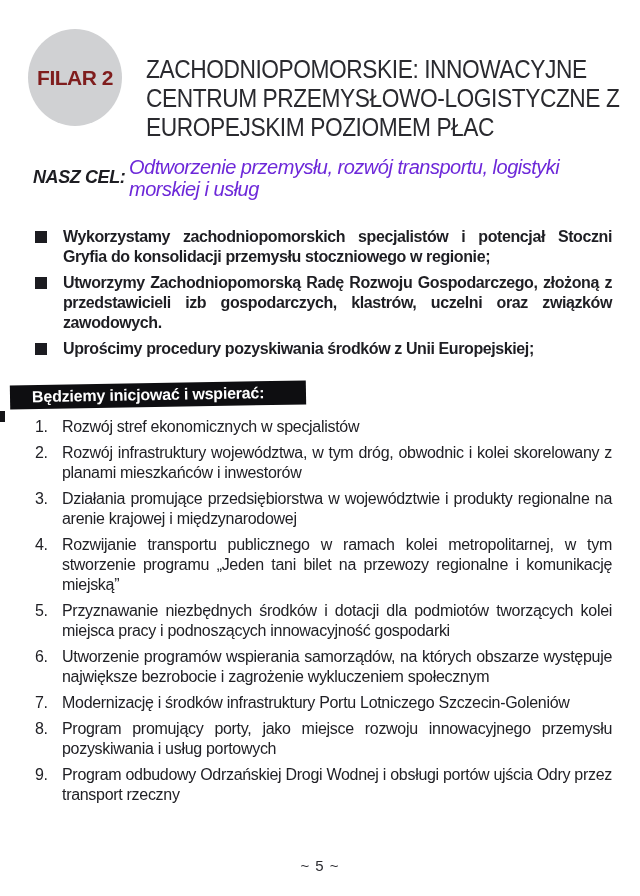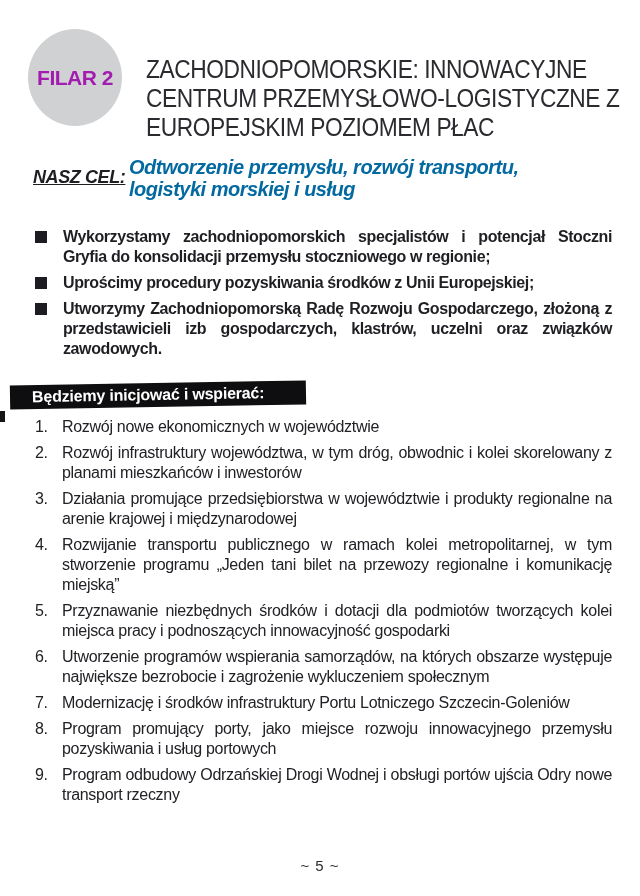--- a/index.html
+++ b/index.html
@@ -19,21 +19,21 @@
     left: 28px; top: 29px;
     width: 94px; height: 97px;
     border-radius: 50%;
     background: #d0d1d3;
     display: flex; align-items: center; justify-content: center;
   }
   .badge-label {
     font-size: 21px;
     font-weight: 700;
     letter-spacing: -0.5px;
-    color: #a21caf;
+    color: #7f1d1d;
     white-space: nowrap;
   }
 
   
   .page-title {
     position: absolute;
     left: 146px; top: 55px;
     width: 556px;
     transform: scaleX(0.875);
     transform-origin: 0 0;
@@ -46,32 +46,31 @@
 
   
   .goal-label {
     position: absolute;
     left: 33px; top: 167px;
     font-size: 18px;
     font-weight: 700;
     font-style: italic;
     letter-spacing: -0.4px;
     color: #1d1d22;
-    text-decoration: underline;
   }
   .goal-text {
     position: absolute;
     left: 129px; top: 156px;
     width: 470px;
     font-size: 20px;
     line-height: 22px;
-    font-weight: 700;
+    font-weight: 400;
     font-style: italic;
     letter-spacing: -0.5px;
-    color: #0369a1;
+    color: #6d28d9;
   }
 
   
   .bullets {
     position: absolute;
     left: 35px; top: 221px;
     width: 577px;
     margin-top: 6px;
   }
   .bullet {
@@ -171,36 +170,36 @@
   <div class="goal-label">NASZ CEL:</div>
   <div class="goal-text">Odtworzenie przemysłu, rozwój transportu, logistyki morskiej i usług</div>
 
   <div class="bullets">
     <div class="bullet">
       <span class="bullet-marker"></span>
       <span class="bullet-text">Wykorzystamy zachodniopomorskich specjalistów i potencjał Stoczni Gryfia do konsolidacji przemysłu stoczniowego w regionie;</span>
     </div>
     <div class="bullet">
       <span class="bullet-marker"></span>
-      <span class="bullet-text">Uprościmy procedury pozyskiwania środków z Unii Europejskiej;</span>
+      <span class="bullet-text">Utworzymy Zachodniopomorską Radę Rozwoju Gospodarczego, złożoną z przedstawicieli izb gospodarczych, klastrów, uczelni oraz związków zawodowych.</span>
     </div>
     <div class="bullet">
       <span class="bullet-marker"></span>
-      <span class="bullet-text">Utworzymy Zachodniopomorską Radę Rozwoju Gospodarczego, złożoną z przedstawicieli izb gospodarczych, klastrów, uczelni oraz związków zawodowych.</span>
+      <span class="bullet-text">Uprościmy procedury pozyskiwania środków z Unii Europejskiej;</span>
     </div>
   </div>
 
   <div class="section-banner">Będziemy inicjować i wspierać:</div>
 
   <div class="scan-artifact"></div>
 
   <div class="numbered">
     <div class="item">
       <span class="item-num">1.</span>
-      <span class="item-text">Rozwój nowe ekonomicznych w województwie</span>
+      <span class="item-text">Rozwój stref ekonomicznych w specjalistów</span>
     </div>
     <div class="item">
       <span class="item-num">2.</span>
       <span class="item-text">Rozwój infrastruktury województwa, w tym dróg, obwodnic i kolei skorelowany z planami mieszkańców i inwestorów</span>
     </div>
     <div class="item">
       <span class="item-num">3.</span>
       <span class="item-text">Działania promujące przedsiębiorstwa w województwie i produkty regionalne na arenie krajowej i międzynarodowej</span>
     </div>
     <div class="item">
@@ -218,19 +217,19 @@
     <div class="item">
       <span class="item-num">7.</span>
       <span class="item-text">Modernizację i środków infrastruktury Portu Lotniczego Szczecin-Goleniów</span>
     </div>
     <div class="item">
       <span class="item-num">8.</span>
       <span class="item-text">Program promujący porty, jako miejsce rozwoju innowacyjnego przemysłu pozyskiwania i usług portowych</span>
     </div>
     <div class="item">
       <span class="item-num">9.</span>
-      <span class="item-text">Program odbudowy Odrzańskiej Drogi Wodnej i obsługi portów ujścia Odry nowe transport rzeczny</span>
+      <span class="item-text">Program odbudowy Odrzańskiej Drogi Wodnej i obsługi portów ujścia Odry przez transport rzeczny</span>
     </div>
   </div>
 
   <div class="page-number">~ 5 ~</div>
 
 </div>
 
 </body></html>

